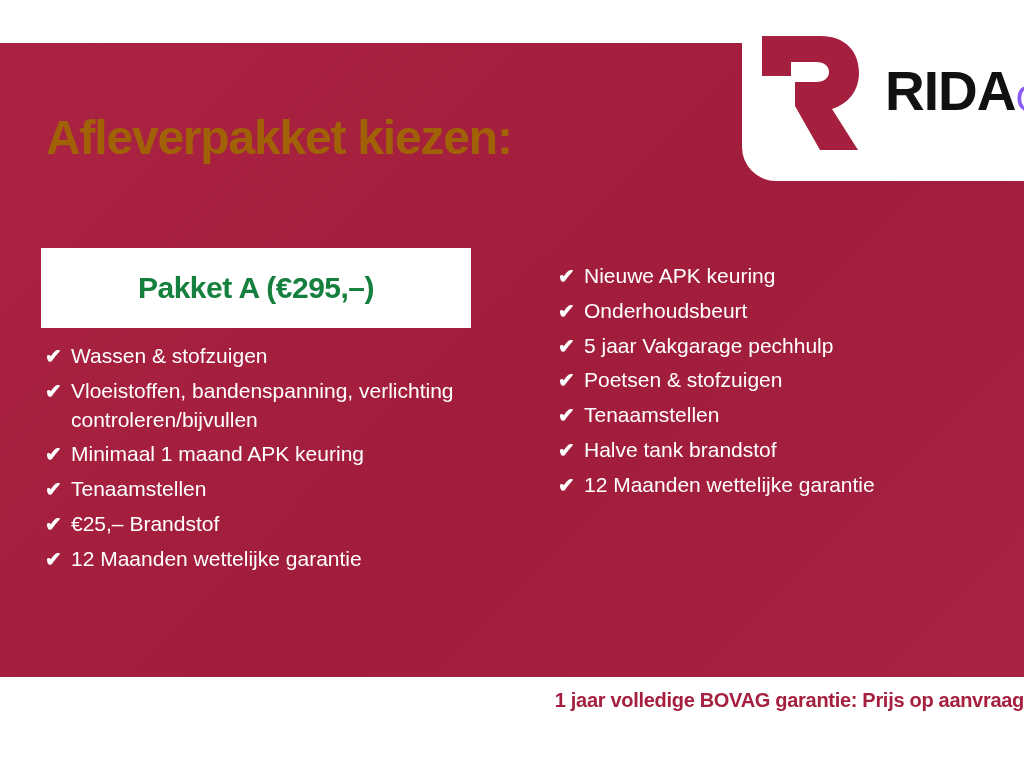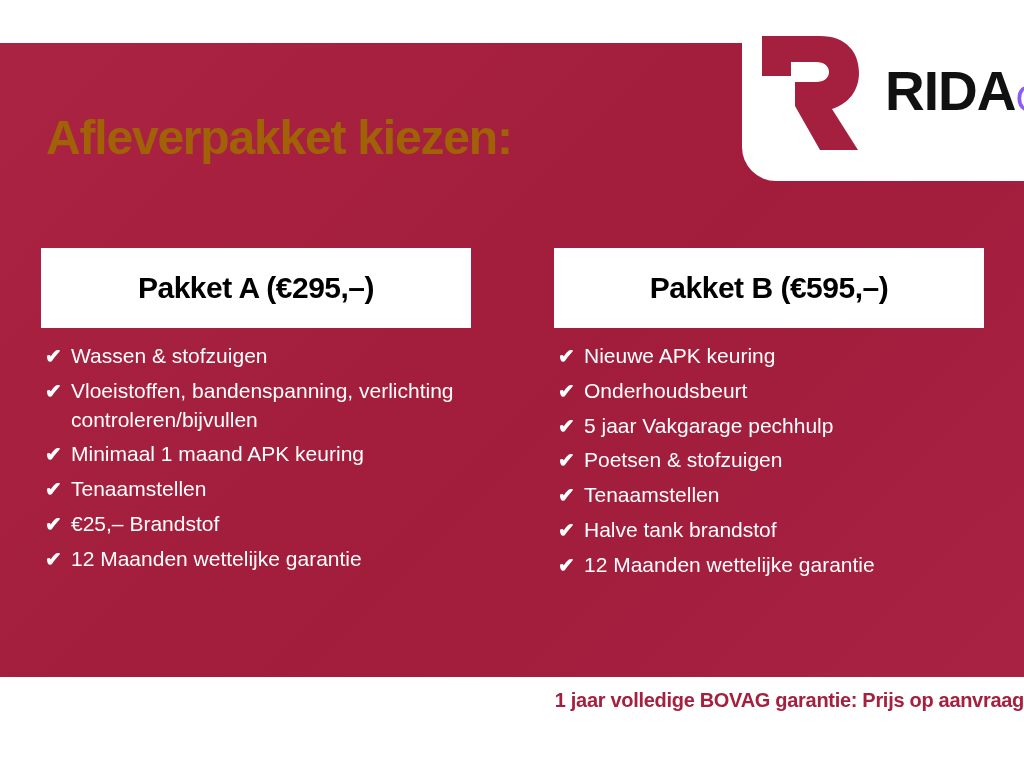--- a/index.html
+++ b/index.html
@@ -108,21 +108,21 @@
     height: 80px;
     background: #ffffff;
     display: flex;
     align-items: center;
     justify-content: center;
     box-sizing: border-box;
   }
   .pkg-header-text {
     font-size: 30px;
     font-weight: bold;
-    color: #000000;
+    color: #15803d;
     letter-spacing: -0.5px;
     white-space: nowrap;
   }
   .feature-list {
     list-style: none;
     margin: 0;
     padding: 0;
     margin-top: 14px;
   }
   .feature-item {
@@ -216,23 +216,20 @@
           <span class="feature-text">€25,– Brandstof</span>
         </li>
         <li class="feature-item">
           <span class="check-icon">✔</span>
           <span class="feature-text">12 Maanden wettelijke garantie</span>
         </li>
       </ul>
     </div>
 
     <div class="col col-b">
-      <div class="pkg-header">
-        <span class="pkg-header-text">Pakket B (€595,–)</span>
-      </div>
       <ul class="feature-list">
         <li class="feature-item">
           <span class="check-icon">✔</span>
           <span class="feature-text">Nieuwe APK keuring</span>
         </li>
         <li class="feature-item">
           <span class="check-icon">✔</span>
           <span class="feature-text">Onderhoudsbeurt</span>
         </li>
         <li class="feature-item">

